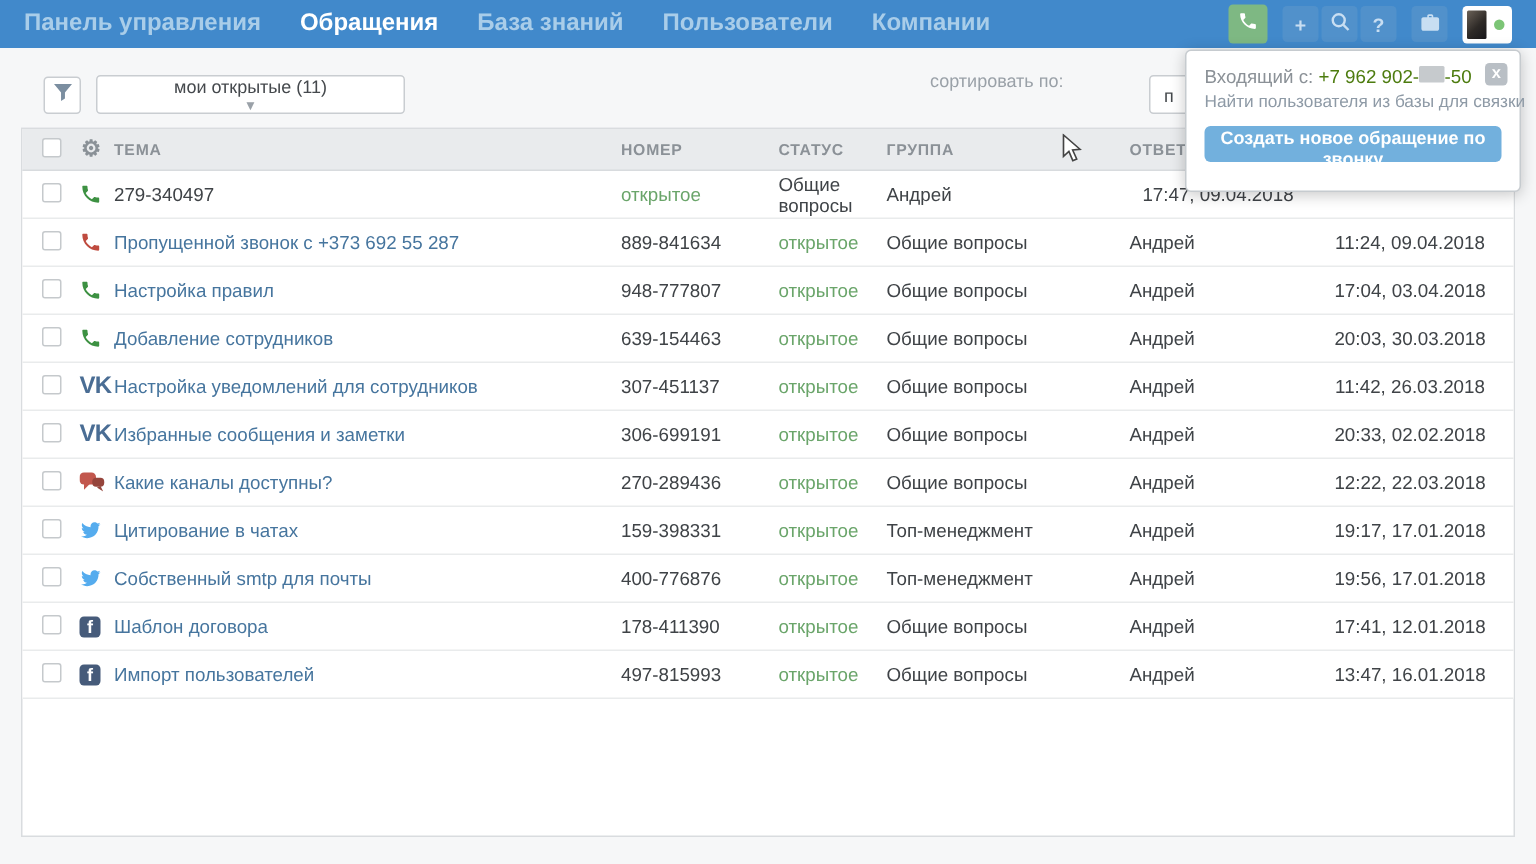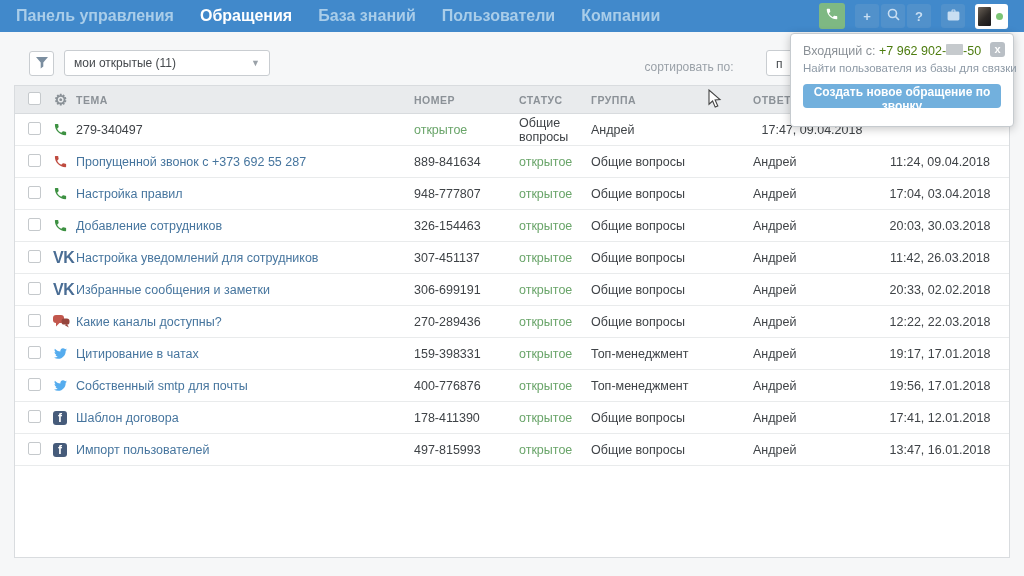--- a/index.html
+++ b/index.html
@@ -25,23 +25,23 @@
           align-items:center;gap:3px;padding:0 3px;box-sizing:border-box;cursor:pointer;}
   .avatar-photo{width:13px;height:19px;background:linear-gradient(135deg,#6b6258 0%,#2e2a27 55%,#17161a 100%);border-radius:1px;}
   .avatar-dot{width:7px;height:7px;border-radius:50%;background:#7cc576;margin-left:2px;}
   
   .filter-btn{position:absolute;left:29px;top:51px;width:25px;height:25px;background:#fff;
               border:1px solid #c9cdd1;border-radius:3px;box-sizing:border-box;display:flex;
               align-items:center;justify-content:center;cursor:pointer;}
   .filter-dd{position:absolute;left:64px;top:50px;width:206px;height:26px;background:#fff;
              border:1px solid #c9cdd1;border-radius:3px;box-sizing:border-box;display:flex;
              align-items:center;justify-content:space-between;padding:0 9px;font-size:12px;
-             color:#45494d;cursor:pointer;}
+             color:#45494d;cursor:pointer;flex-direction:column;}
   .caret{color:#9aa1a8;font-size:9px;}
-  .sort-label{position:absolute;left:620px;top:60px;width:138px;text-align:center;font-size:12px;color:#9aa1a8;}
+  .sort-label{position:absolute;left:620px;top:47px;width:138px;text-align:left;font-size:12px;color:#9aa1a8;}
   .sort-dd{position:absolute;left:766px;top:50px;width:150px;height:26px;background:#fff;
            border:1px solid #c9cdd1;border-radius:3px;box-sizing:border-box;font-size:12px;
            color:#45494d;padding:6px 0 0 9px;cursor:pointer;z-index:1;}
   
   .panel{position:absolute;left:14px;top:85px;width:996px;height:473px;background:#fff;
          border:1px solid #d9dcdf;box-sizing:border-box;z-index:2;}
   .grid-cols{display:grid;grid-template-columns:26px 35px 338px 105px 72px 162px 130px 1fr;align-items:center;}
   .thead{height:27px;background:#e9ebed;border-bottom:1px solid #d8dbde;font-size:10.5px;
          font-weight:bold;color:#8b9197;letter-spacing:.5px;}
   .row{height:31px;border-bottom:1px solid #e9ebec;font-size:12.5px;color:#3f4347;background:#fff;}
@@ -192,21 +192,21 @@
   </div>
 
   <div class="row grid-cols">
     <span><span class="checkbox"></span></span>
     <span class="cell-icon">
           <svg width="15" height="15" viewBox="0 0 24 24">
             <path fill="#3d9142" d="M6.62 10.79c1.44 2.83 3.76 5.14 6.59 6.59l2.2-2.2c.27-.27.67-.36 1.02-.24 1.12.37 2.33.57 3.57.57.55 0 1 .45 1 1V20c0 .55-.45 1-1 1-9.39 0-17-7.61-17-17 0-.55.45-1 1-1h3.5c.55 0 1 .45 1 1 0 1.25.2 2.45.57 3.57.11.35.03.74-.25 1.02l-2.2 2.2z"></path>
           </svg>
         </span>
     <a class="subject">Добавление сотрудников</a>
-    <span>326-154463</span>
+    <span>639-154463</span>
     <span class="status">открытое</span>
     <span>Общие вопросы</span>
     <span>Андрей</span>
     <span class="date">20:03, 30.03.2018</span>
   </div>
 
   <div class="row grid-cols">
     <span><span class="checkbox"></span></span>
     <span class="cell-icon">
           <span class="vk-badge">VK</span>

